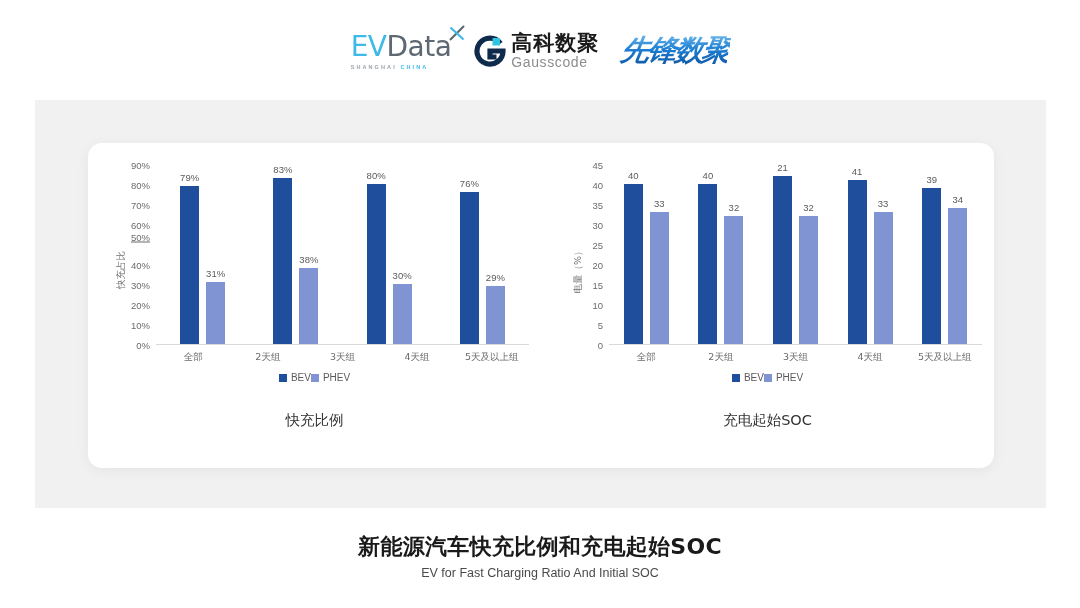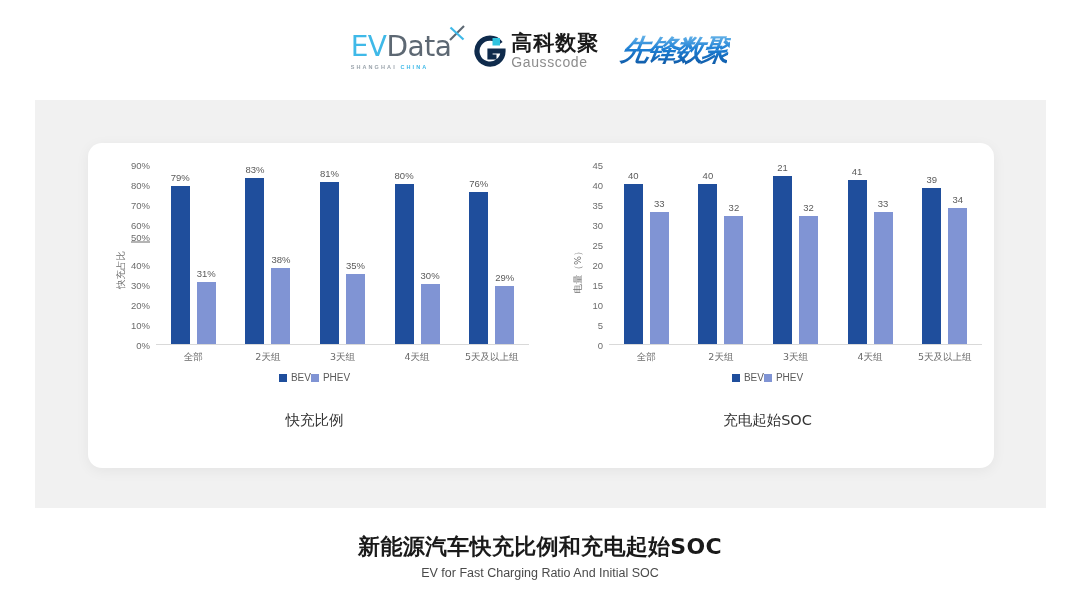--- a/index.html
+++ b/index.html
@@ -340,30 +340,20 @@
                   <div class="bar bev" style="height: 166px; background: rgb(31, 78, 156);"></div>
                   <div class="bar-label" style="bottom: 169px; margin-top: 36px;">83%</div>
                 </div>
                 <div class="bar-wrap">
                   <div class="bar phev" style="height: 76px; background: rgb(128, 148, 212);"></div>
                   <div class="bar-label" style="bottom: 79px;">38%</div>
                 </div>
               </div>
               <div class="group">
                 <div class="bar-wrap">
-                  <div class="bar bev" style="height: 162px; background: rgb(31, 78, 156);"></div>
-                  <div class="bar-label" style="bottom: 165px;">81%</div>
-                </div>
-                <div class="bar-wrap">
-                  <div class="bar phev" style="height: 70px; background: rgb(128, 148, 212);"></div>
-                  <div class="bar-label" style="bottom: 73px;">35%</div>
-                </div>
-              </div>
-              <div class="group">
-                <div class="bar-wrap">
                   <div class="bar bev" style="height: 160px; background: rgb(31, 78, 156);"></div>
                   <div class="bar-label" style="bottom: 163px;">80%</div>
                 </div>
                 <div class="bar-wrap">
                   <div class="bar phev" style="height: 60px; background: rgb(128, 148, 212);"></div>
                   <div class="bar-label" style="bottom: 63px;">30%</div>
                 </div>
               </div>
               <div class="group">
                 <div class="bar-wrap">

